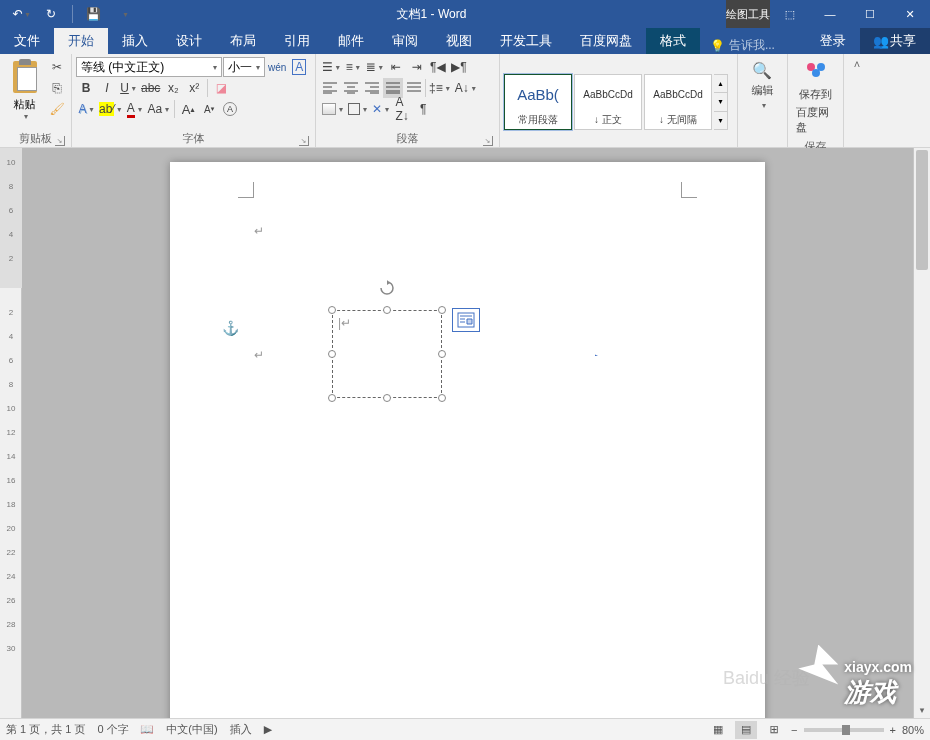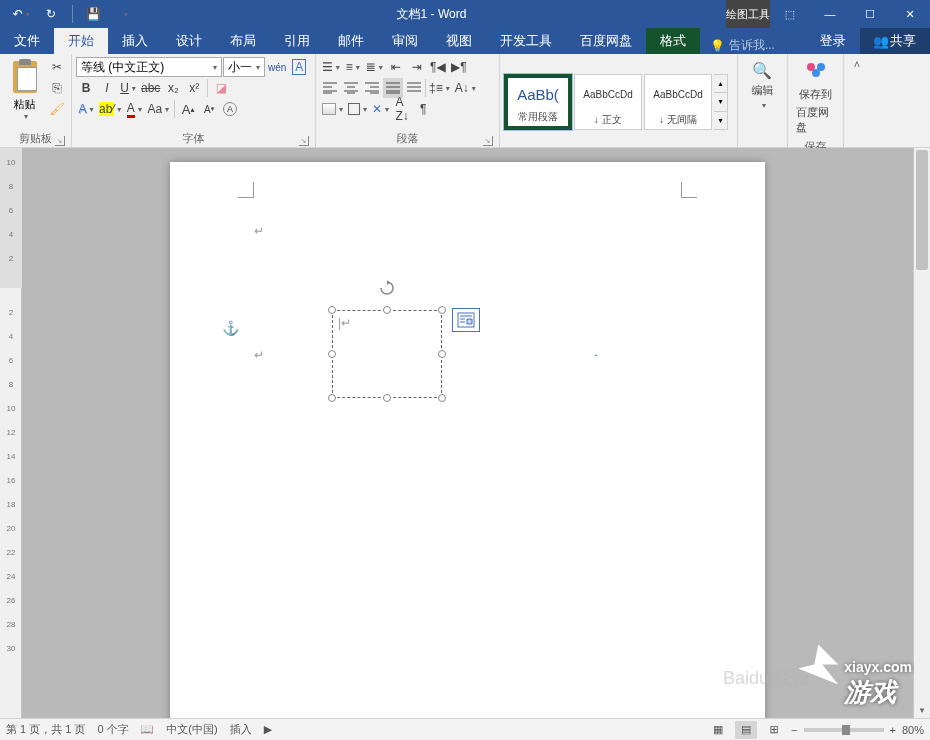--- a/index.html
+++ b/index.html
@@ -12,21 +12,21 @@
 .qat-sep { width: 1px; height: 18px; background: rgba(255,255,255,0.3); margin: 0 4px; }
 .title-center { flex: 1; text-align: center; }
 .tool-tab { background: #444; padding: 0 0; height: 28px; display: flex; align-items: center; font-size: 11px; }
 .win-controls { display: flex; }
 .win-btn { width: 40px; height: 28px; display: flex; align-items: center; justify-content: center; color: #fff; cursor: pointer; font-size: 11px; }
 
 
 .tabs { height: 26px; background: #2b579a; display: flex; align-items: flex-end; color: #fff; font-size: 13px; }
 .tab { padding: 4px 14px; cursor: pointer; height: 26px; display: flex; align-items: center; }
 .tab.active { background: #f1f1f1; color: #2b579a; }
-.tab.format { background: #14532d; margin-top: 48px; }
+.tab.format { background: #0c4a6e; margin-top: 48px; }
 .tellme { flex: 1; padding-left: 10px; color: #b8c9e0; font-size: 12px; display:flex; align-items:center; gap:4px;}
 .right-tabs { display: flex; }
 
 
 .ribbon { height: 94px; background: #f1f1f1; border-bottom: 1px solid #d4d4d4; display: flex; }
 .group { border-right: 1px solid #d4d4d4; padding: 3px 4px 0; display: flex; flex-direction: column; }
 .group-body { flex: 1; display: flex; gap: 2px; align-items:flex-start; }
 .group-label { height: 16px; text-align: center; font-size: 11px; color: #666; position:relative; }
 .launcher { position:absolute; right:2px; bottom:1px; width:10px; height:10px; border:1px solid #888; border-top:none; border-left:none; font-size:7px; color:#888; display:flex; align-items:center; justify-content:center;}
 .rbtn { min-width: 20px; height: 20px; display: inline-flex; align-items: center; justify-content: center; font-size: 12px; color: #444; cursor: pointer; padding:0 2px;}
@@ -37,21 +37,21 @@
 
 
 .paste-col { display:flex; flex-direction:column; align-items:center; width:42px; cursor:pointer;}
 .paste-icon { width:32px; height:38px; position:relative; margin-top:2px;}
 .paste-board { position:absolute; top:2px; left:4px; width:24px; height:32px; background:#d9a84e; border-radius:2px;}
 .paste-clip { position:absolute; top:0; left:10px; width:12px; height:6px; background:#888; border-radius:2px 2px 0 0;}
 .paste-paper { position:absolute; top:8px; left:8px; width:20px; height:24px; background:#fff; border:1px solid #999;}
 
 
 .style-item { width:68px; height:56px; border:1px solid #ccc; background:#fff; display:flex; flex-direction:column; align-items:center; justify-content:center; cursor:pointer; overflow:hidden;}
-.style-item.sel { border:4px solid #14532d; outline:1px solid #a3bde3;}
+.style-item.sel { border:1px solid #14532d; outline:1px solid #a3bde3;}
 .style-preview { font-size:12px; color:#333; flex:1; display:flex; align-items:center;}
 .style-name { font-size:10px; color:#444; height:16px;}
 .style-more { width:14px; display:flex; flex-direction:column; border:1px solid #ccc; border-left:none; height:56px;}
 .style-more div { flex:1; display:flex; align-items:center; justify-content:center; font-size:8px; border-bottom:1px solid #ccc; cursor:pointer;}
 
 
 .bigbtn { width:48px; display:flex; flex-direction:column; align-items:center; justify-content:center; cursor:pointer; font-size:11px; color:#444; gap:3px; padding:4px 4px;}
 
 
 .docarea { position:absolute; top:148px; left:0; right:0; bottom:22px; background:#b9b9b9; display:flex;}

